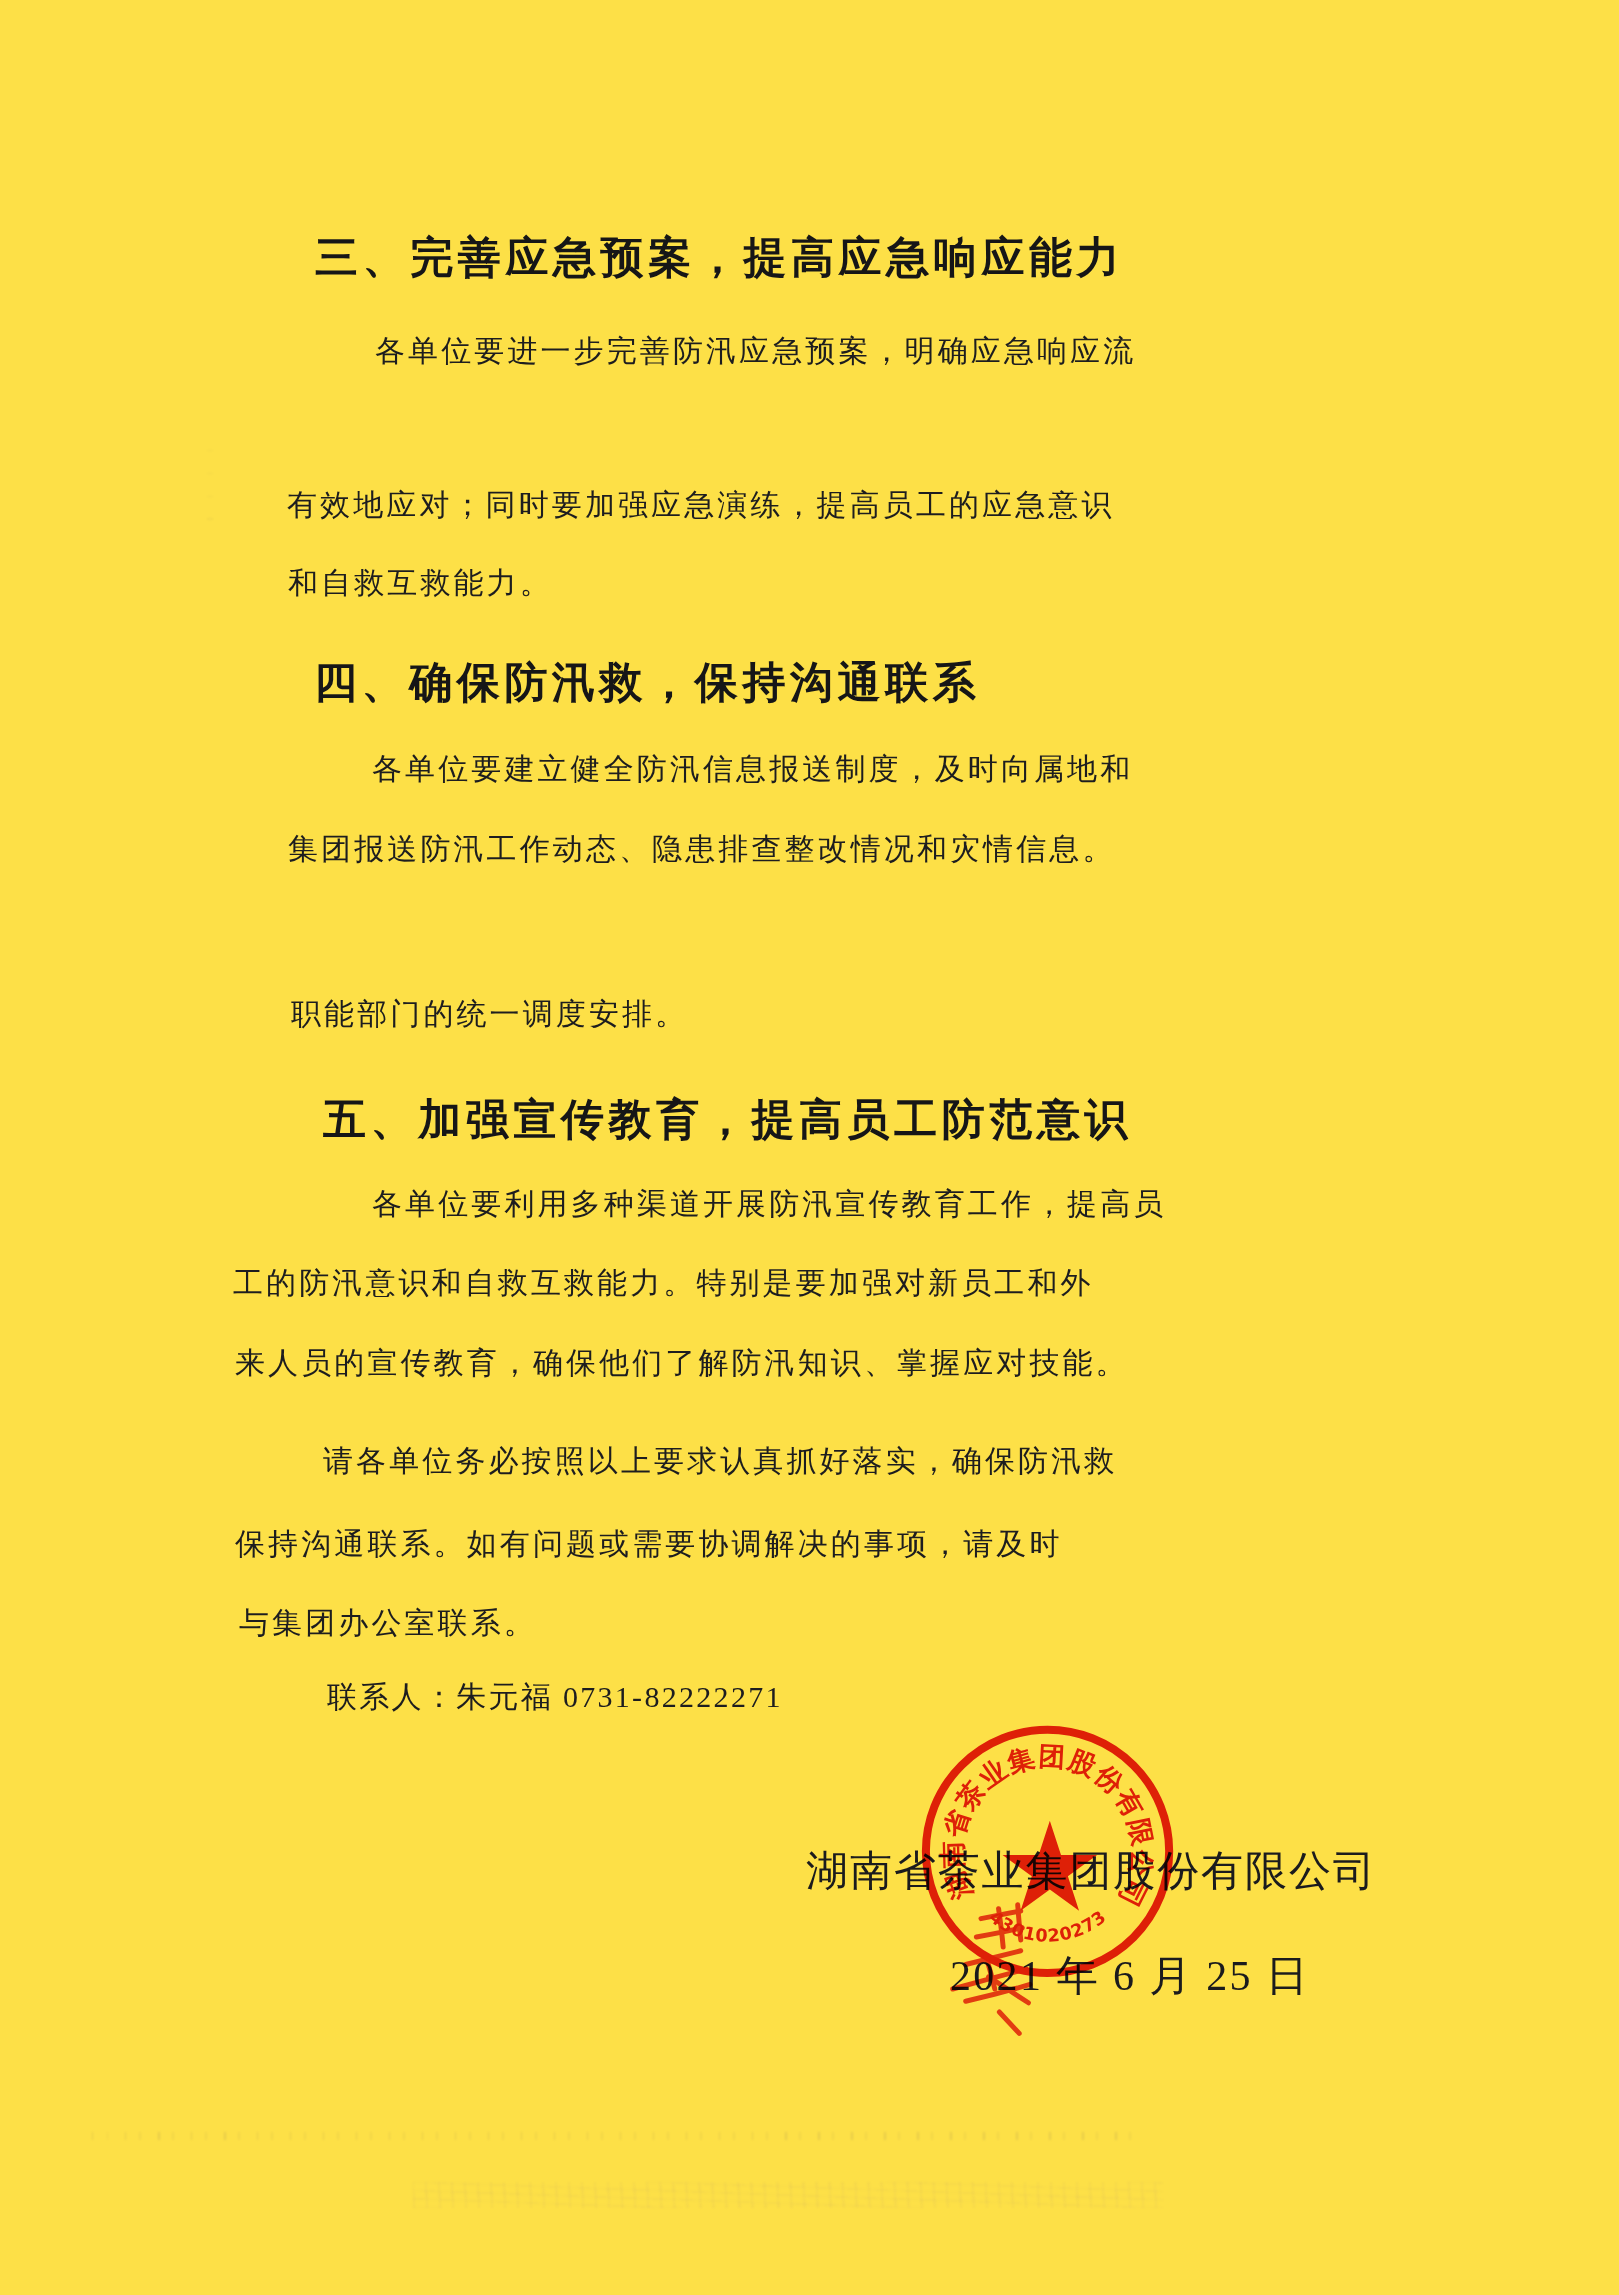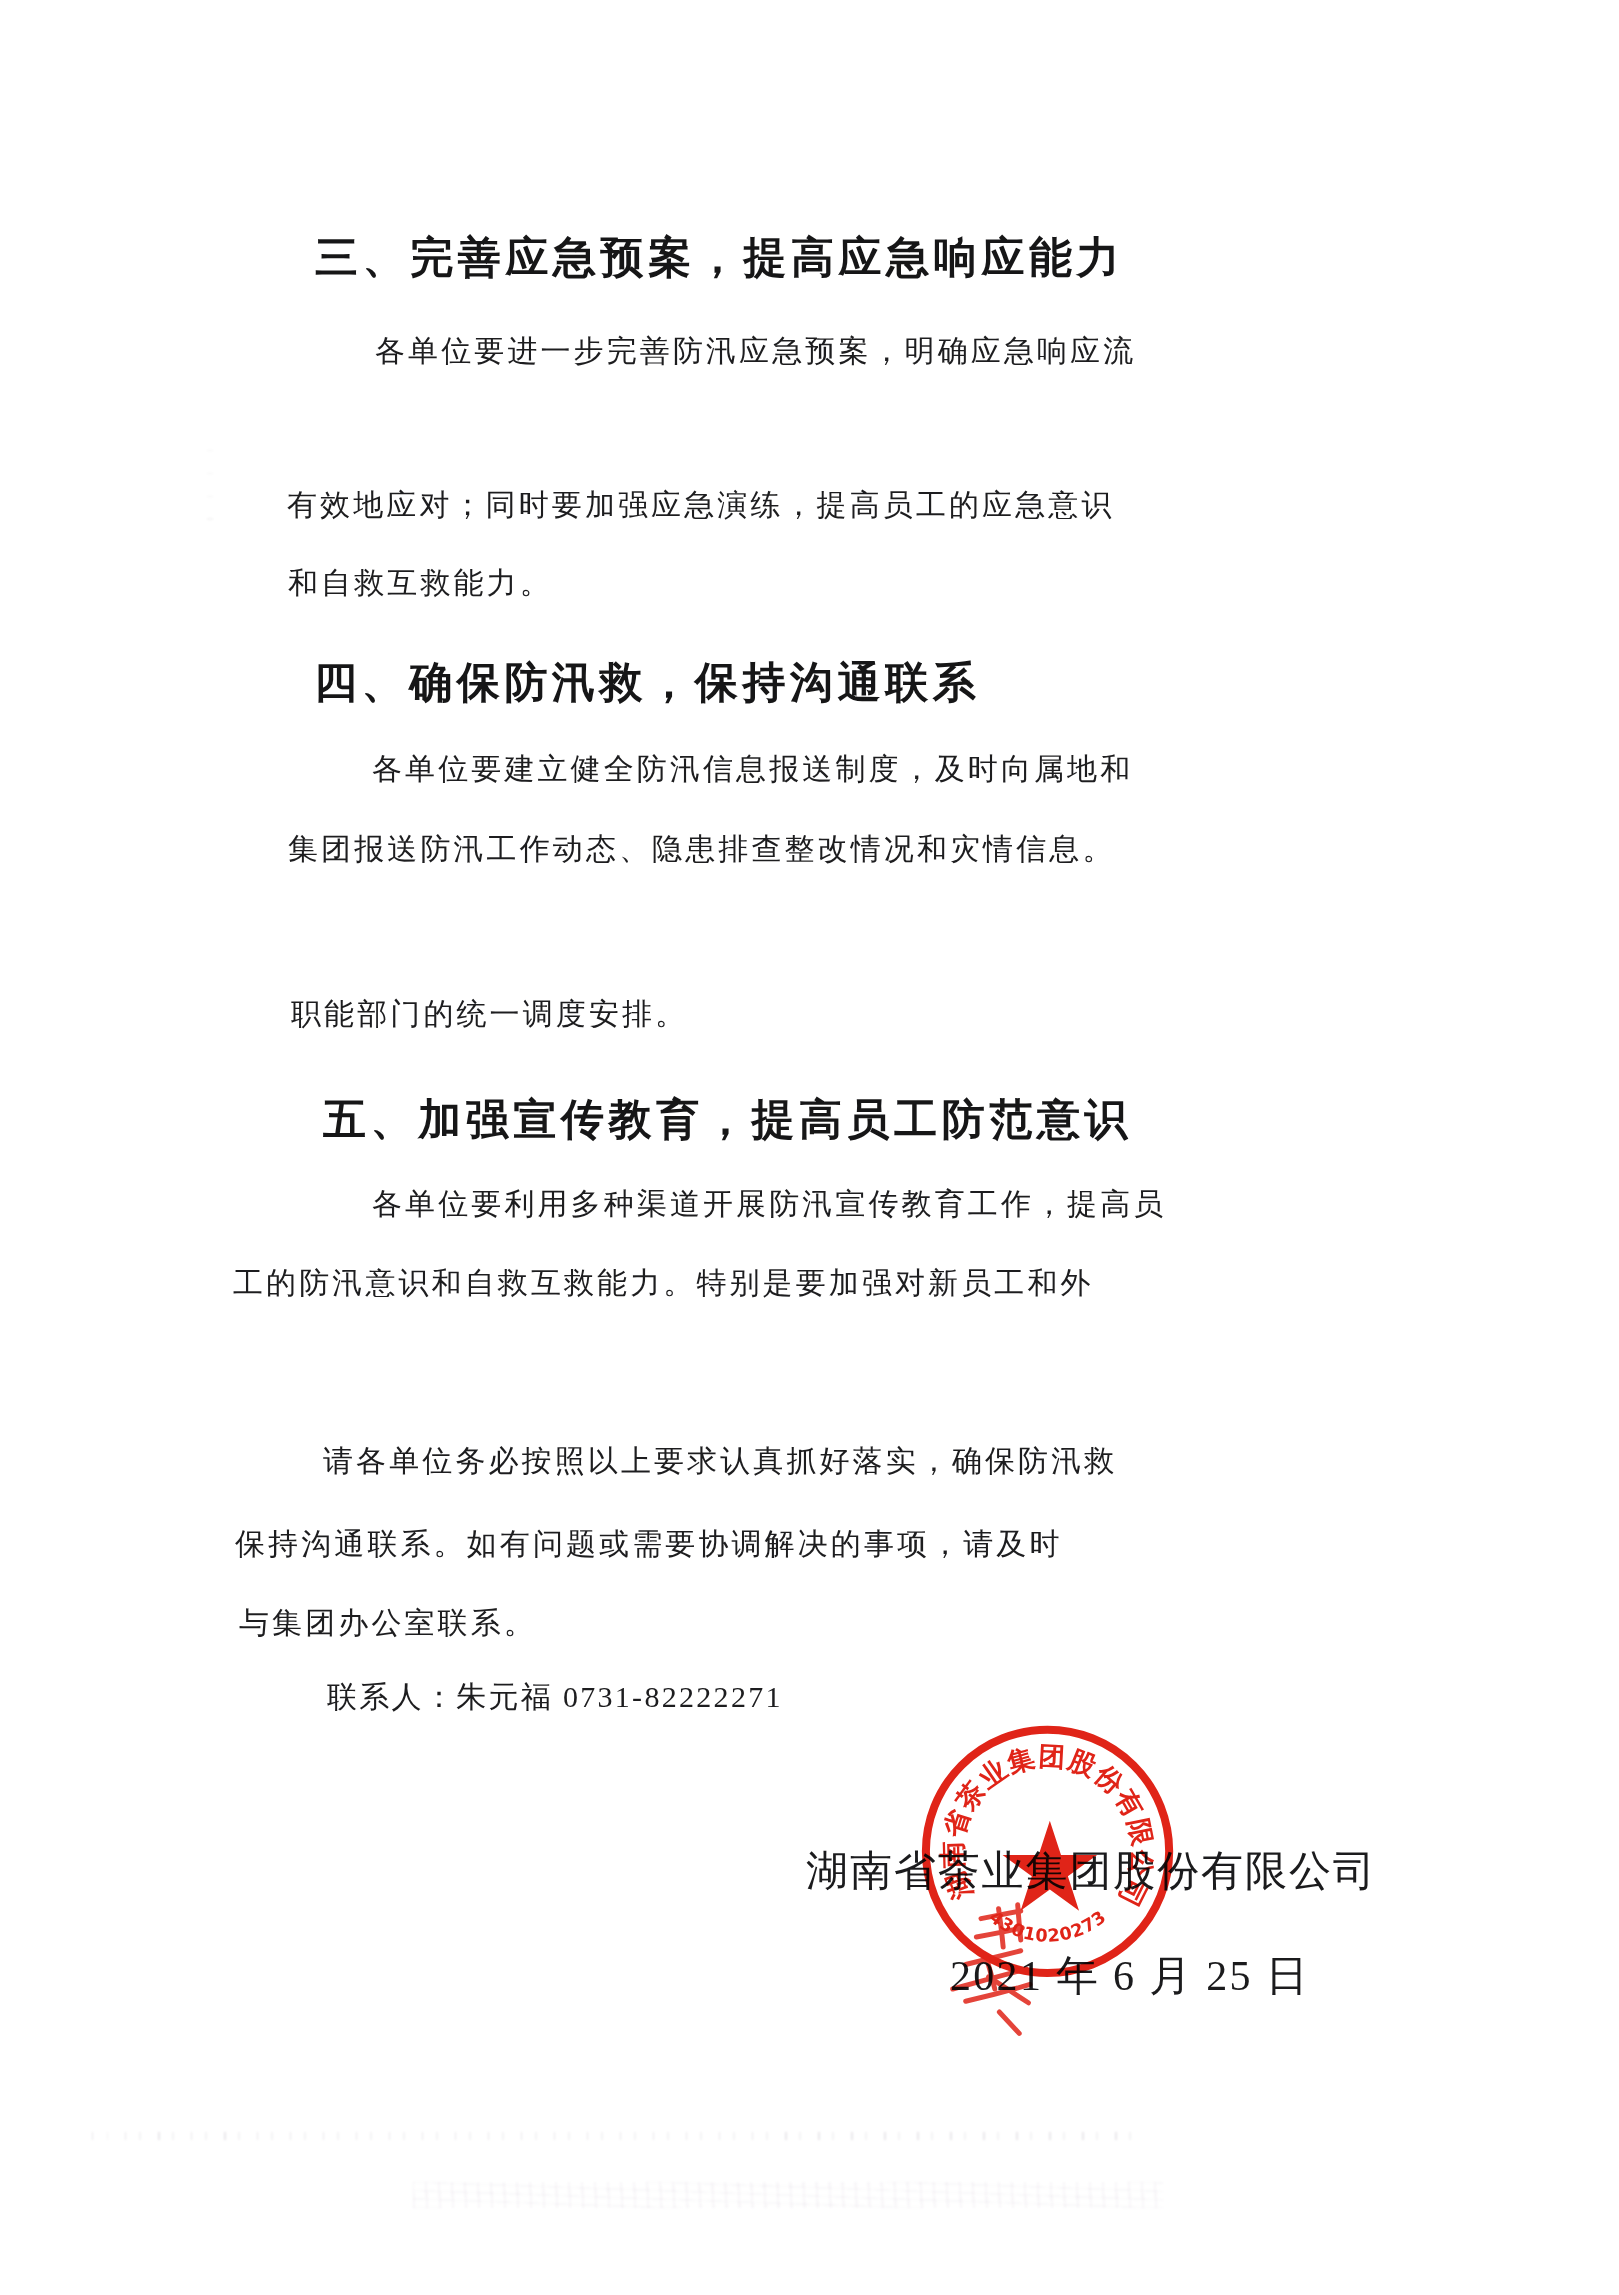--- a/index.html
+++ b/index.html
@@ -1,19 +1,19 @@
 <!DOCTYPE html>
 <html style="font-size:12.2px"><head>
 <meta charset="utf-8">
 <style>
   html,body{margin:0;padding:0;background:#e8e6e4;}
   .page{
     position:relative;
     width:1620px;height:2295px;
-    background:#ffffff;
+    background:#fde047;
     overflow:hidden;
     font-family:"Liberation Serif","DejaVu Serif",serif;
     color:#1d1d1f;
   }
   
   .ln{
     position:absolute;
     font-size:30px;
     line-height:47px;
     letter-spacing:3.1px;
@@ -89,20 +89,21 @@
   <div class="ln" style="top:559px;left:288px">和自救互救能力。</div>
 
   <div class="hd" style="top:659px;left:314px">四、确保防汛救，保持沟通联系</div>
   <div class="ln" style="top:745px;left:372px">各单位要建立健全防汛信息报送制度，及时向属地和</div>
   <div class="ln" style="top:825px;left:288px">集团报送防汛工作动态、隐患排查整改情况和灾情信息。</div>
   <div class="ln" style="top:990px;left:291px">职能部门的统一调度安排。</div>
 
   <div class="hd" style="top:1096px;left:323px">五、加强宣传教育，提高员工防范意识</div>
   <div class="ln" style="top:1180px;left:372px">各单位要利用多种渠道开展防汛宣传教育工作，提高员</div>
   <div class="ln" style="top:1259px;left:233px">工的防汛意识和自救互救能力。特别是要加强对新员工和外</div>
+  <div class="ln" style="top:1339px;left:235px">来人员的宣传教育，确保他们了解防汛知识、掌握应对技能。</div>
 
   <div class="ln" style="top:1437px;left:323px">请各单位务必按照以上要求认真抓好落实，确保防汛救</div>
   <div class="ln" style="top:1520px;left:235px">保持沟通联系。如有问题或需要协调解决的事项，请及时</div>
   <div class="ln" style="top:1599px;left:239px">与集团办公室联系。</div>
 
   <div class="ln" style="top:1673px;left:327px;letter-spacing:2.3px">联系人：朱元福 0731-82222271</div>
 
   <div class="sig" style="top:1848px;left:806px;letter-spacing:1.9px">湖南省茶业集团股份有限公司</div>
   <div class="sig" style="top:1953px;left:950px">2021 年 6 月 25 日</div>
 

